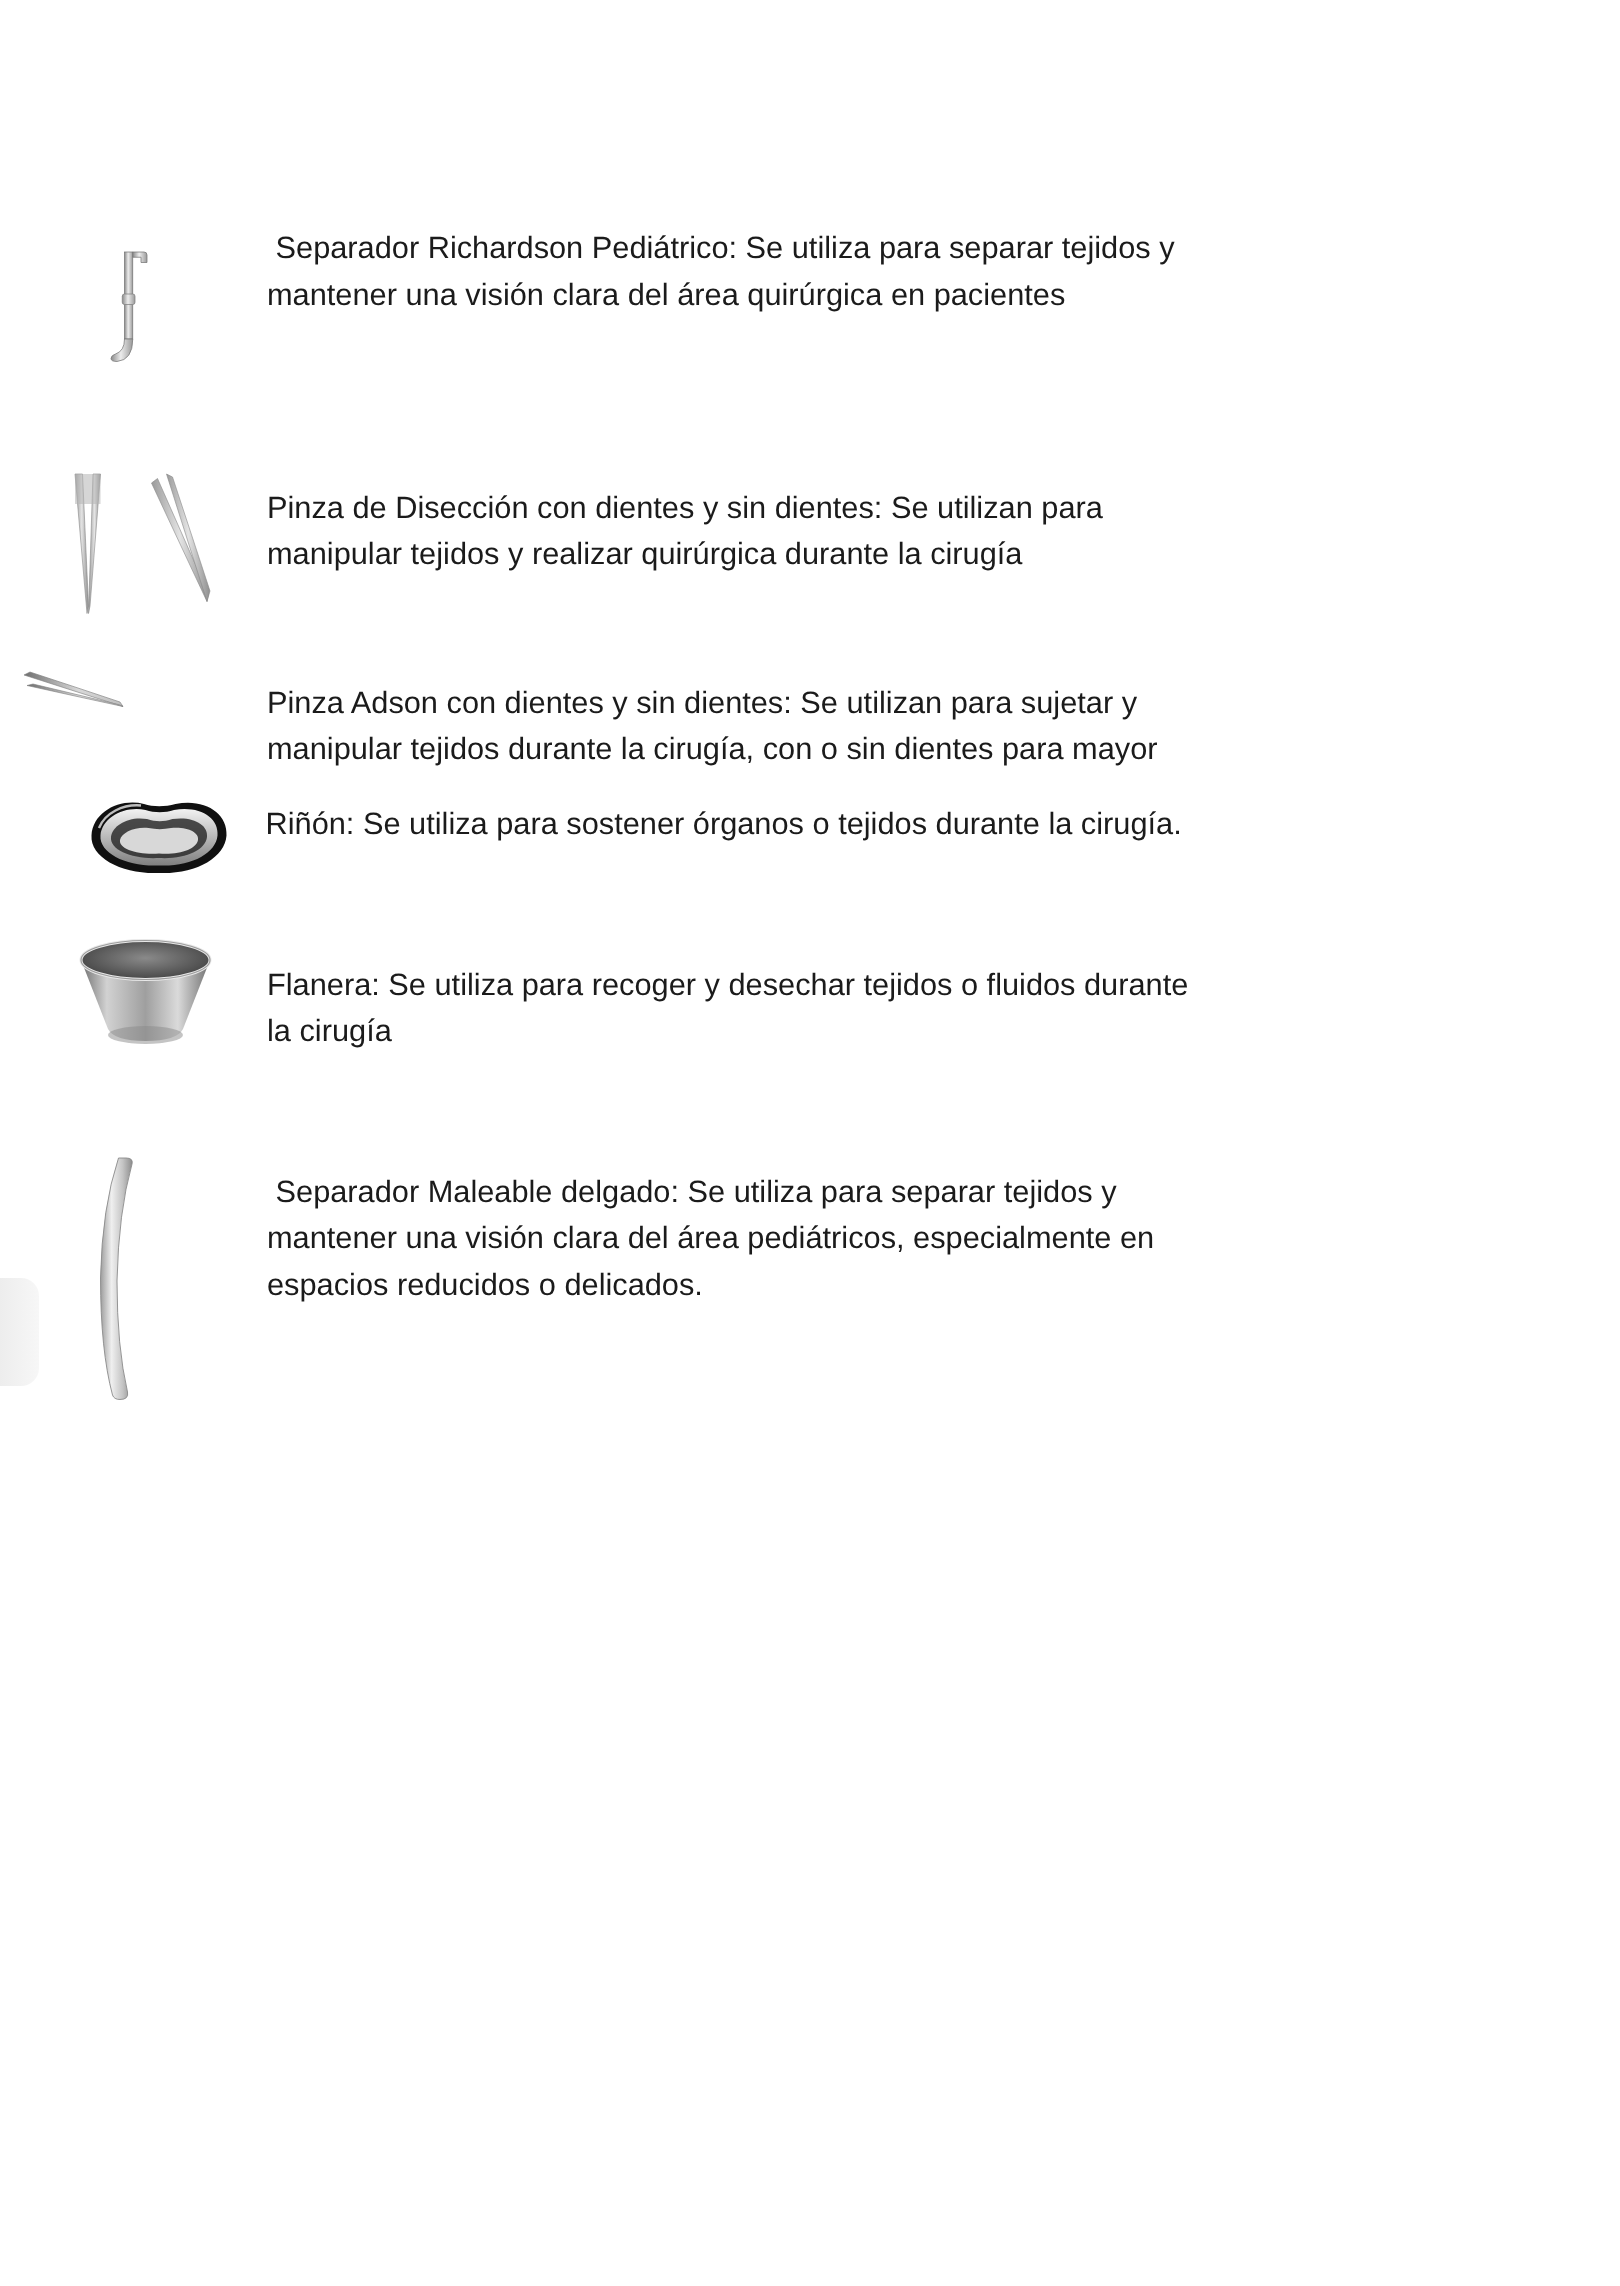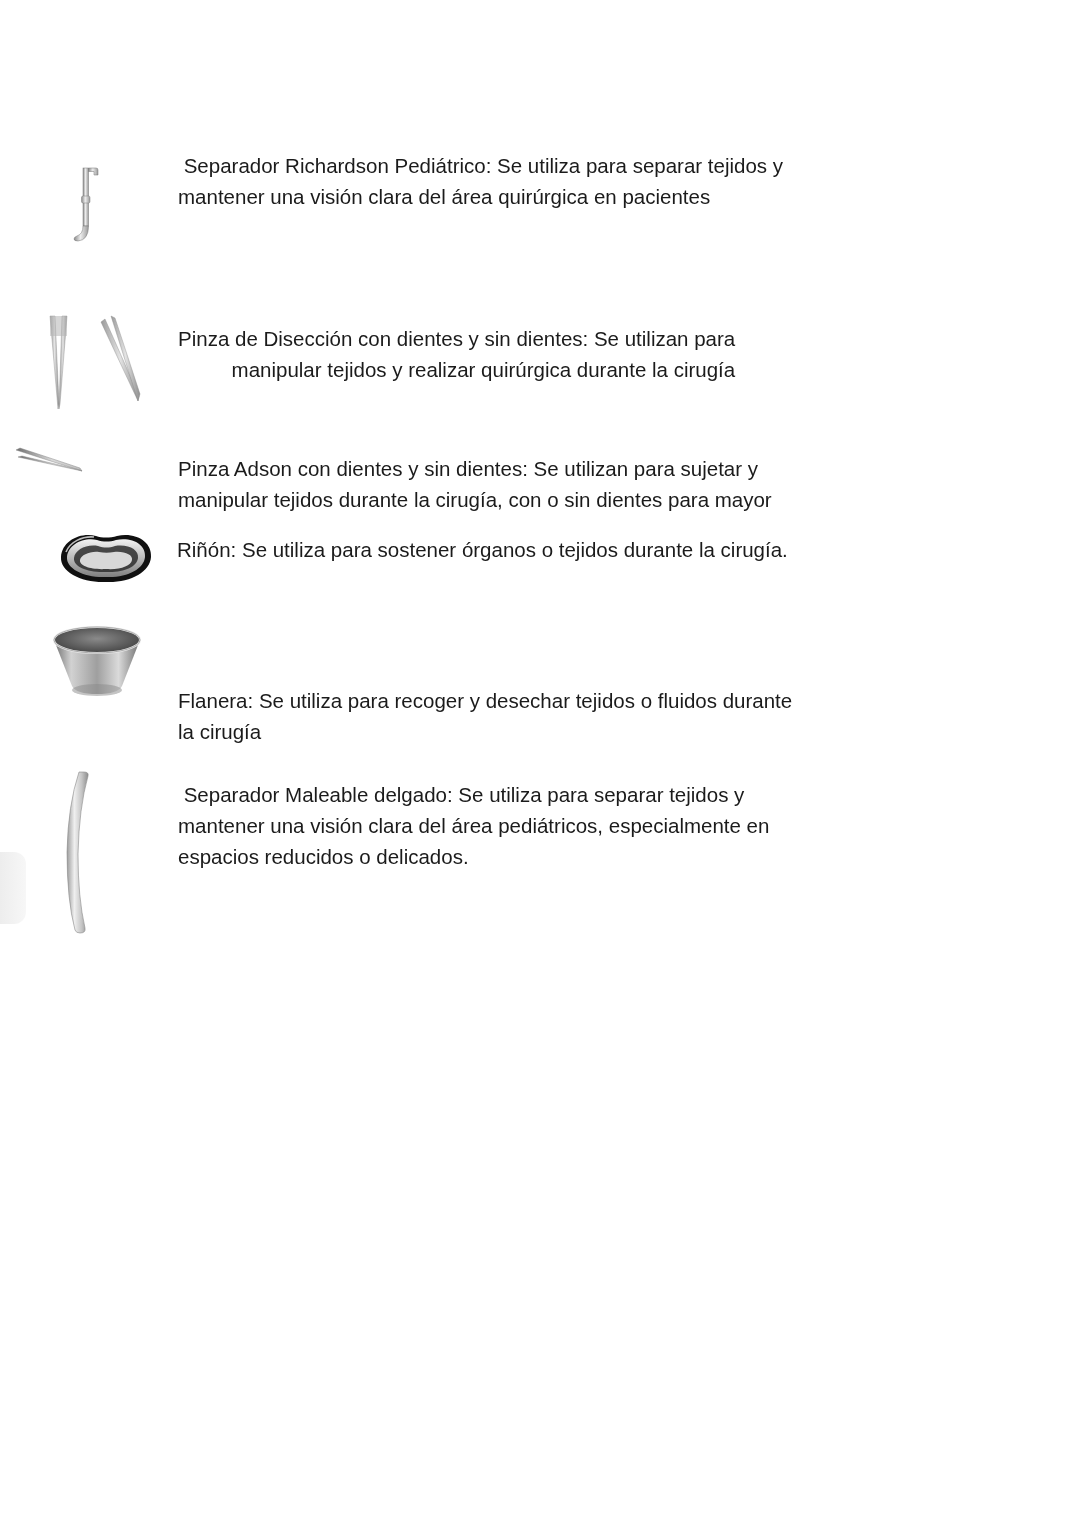--- a/index.html
+++ b/index.html
@@ -74,21 +74,21 @@
             <stop offset="1" stop-color="#8f8f8f"></stop>
         </linearGradient>
       </defs>
       <polygon points="12,2 17,2 21,90 20,95" fill="url(#g2)" stroke="#888" stroke-width="0.4"></polygon>
       <polygon points="24,2 29,2 22,90 21,95" fill="url(#g2)" stroke="#888" stroke-width="0.4"></polygon>
       <rect x="12" y="2" width="17" height="20" fill="#b5b5b5" opacity="0.55"></rect>
       <polygon points="63,8 67,5 101,82 100,87" fill="url(#g2)" stroke="#888" stroke-width="0.4"></polygon>
       <polygon points="73,2 77,4 102,80 100,87" fill="url(#g2)" stroke="#888" stroke-width="0.4"></polygon>
     </svg>
   </figure>
-  <div class="textblock" style="left:178px; top:323px;text-align:right;">
+  <div class="textblock" style="left:178px; top:323px;">
     <div class="line">Pinza de Disección con dientes y sin dientes: Se utilizan para</div>
     <div class="line">manipular tejidos y realizar quirúrgica durante la cirugía</div>
   </div>
 
   <figure class="img" style="left:14px; top:444px; width:72px; height:34px;">
     <svg width="72" height="34" viewBox="0 0 72 34">
       <defs>
         <linearGradient id="g3" x1="0" y1="0" x2="1" y2="0">
           <stop offset="0" stop-color="#6f6f6f"></stop>
             <stop offset="0.55" stop-color="#d8d8d8"></stop>
@@ -140,21 +140,21 @@
             <stop offset="1" stop-color="#2b2b2b"></stop>
         </radialGradient>
       </defs>
       <path d="M8 20 L94 20 L76 66 Q72 74 51 74 Q30 74 26 66 Z" fill="url(#g5)"></path>
       <ellipse cx="51" cy="70" rx="25" ry="6" fill="#8a8a8a" opacity="0.5"></ellipse>
       <ellipse cx="51" cy="20" rx="43" ry="13" fill="url(#g5i)"></ellipse>
       <ellipse cx="51" cy="20" rx="43" ry="13" fill="none" stroke="#e8e8e8" stroke-width="2"></ellipse>
       <ellipse cx="51" cy="20" rx="43" ry="13" fill="none" stroke="#9d9d9d" stroke-width="0.8"></ellipse>
     </svg>
   </figure>
-  <div class="textblock" style="left:178px; top:641px;margin-top:44px;">
+  <div class="textblock" style="left:178px; top:641px;">
     <div class="line">Flanera: Se utiliza para recoger y desechar tejidos o fluidos durante</div>
     <div class="line">la cirugía</div>
   </div>
 
   <div class="edge-blob"></div>
   <figure class="img" style="left:58px; top:770px; width:38px; height:165px;">
     <svg width="38" height="165" viewBox="0 0 38 165">
       <defs>
         <linearGradient id="g6" x1="0" y1="0" x2="1" y2="0">
           <stop offset="0" stop-color="#9d9d9d"></stop>

